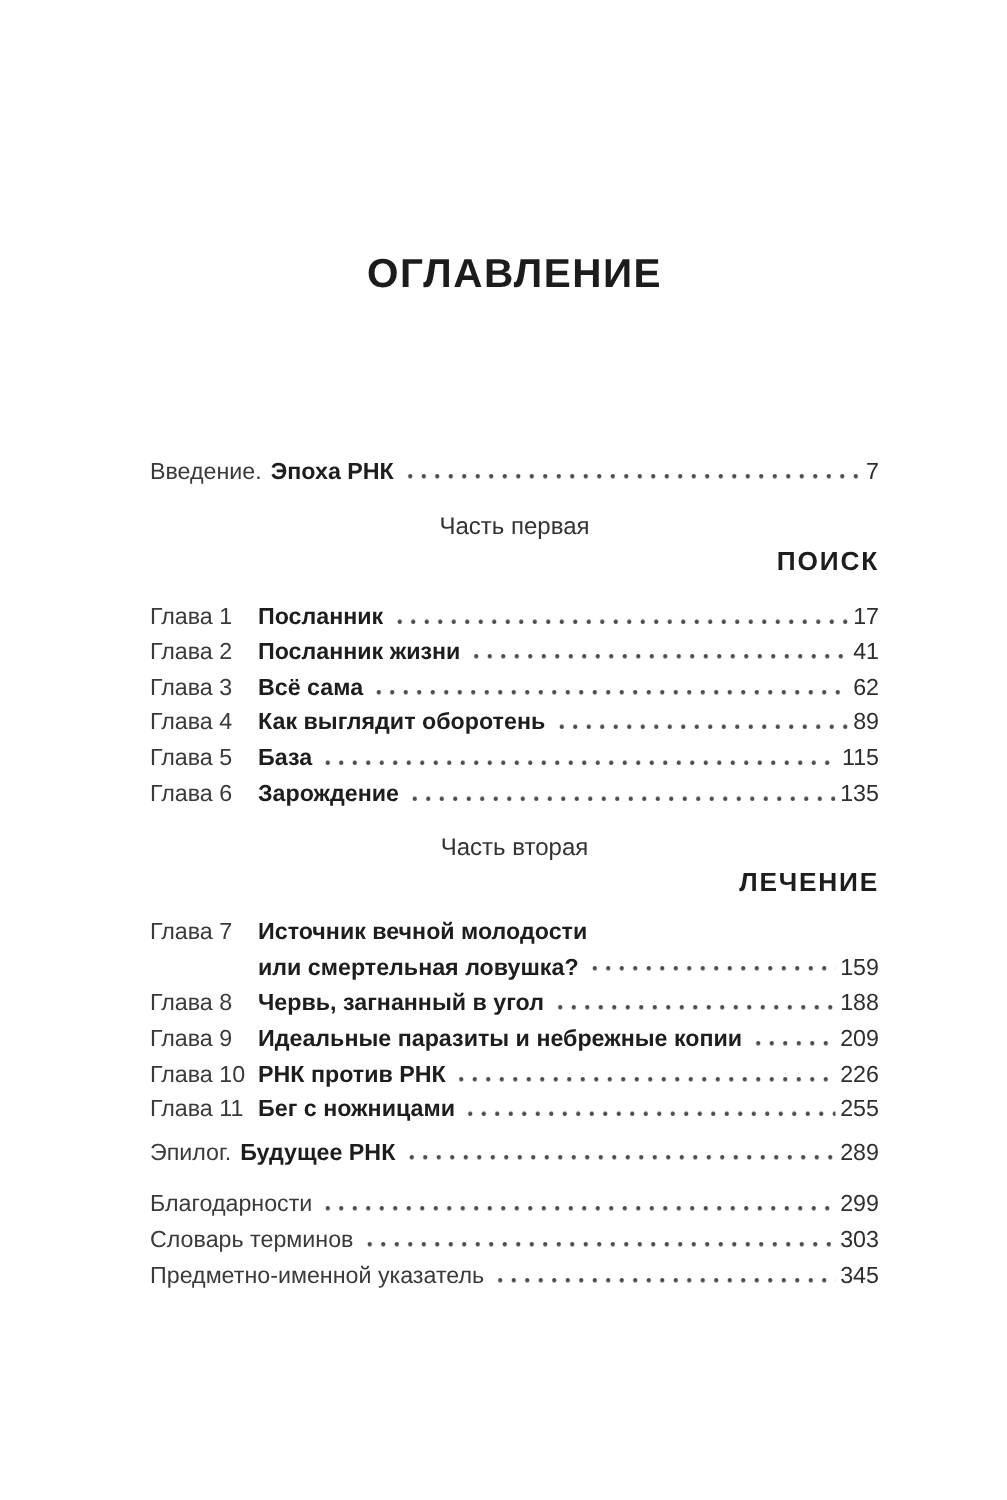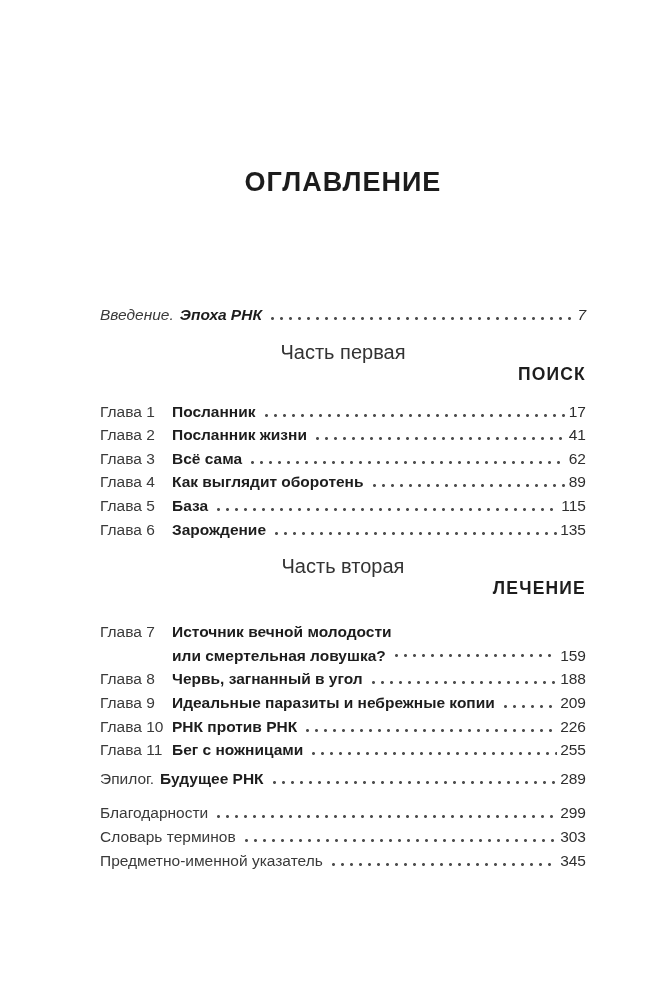--- a/index.html
+++ b/index.html
@@ -25,21 +25,21 @@
     line-height: 30px;
     color: #1c1c1c;
   }
   .row {
     display: flex;
     align-items: baseline;
     font-size: 15.5px;
     line-height: 23.6px;
     color: #3a3a3a;
   }
-  .intro-row { margin-top: 106px; font-style: italic; }
+  .intro-row { margin-top: 106px; }
   .label {
     flex: 0 0 72px;
     color: #3a3a3a;
     white-space: nowrap;
   }
   .prefix { margin-right: 6px; white-space: nowrap; }
   .t-bold {
     font-weight: 700;
     color: #1d1d1d;
     white-space: nowrap;
@@ -52,34 +52,34 @@
     margin: 0 3px 0 6px;
     background-image: radial-gradient(circle, #4d4d4d 1.2px, rgba(0,0,0,0) 1.7px);
     background-size: 9px 3px;
     background-repeat: repeat-x;
     background-position: 0 50%;
   }
   .pagenum { color: #2e2e2e; white-space: nowrap; }
   .part-label {
     margin-top: 15px;
     text-align: center;
-    font-size: 20px;
+    font-size: 16px;
     line-height: 20px;
     color: #333333;
   }
   .part-name {
     text-align: right;
     font-size: 17.5px;
     font-weight: 700;
     letter-spacing: 1.2px;
     line-height: 24px;
     color: #1d1d1d;
   }
   .chapters-1 { margin-top: 14px; }
-  .chapters-2 { margin-top: 20px; }
+  .chapters-2 { margin-top: 10px; }
   .mlbody { flex: 1 1 auto; display: block; min-width: 0; }
   .mlline { display: flex; align-items: center; }
   .epilogue-row { margin-top: 5px; }
   .backmatter { margin-top: 11px; }
 </style>
 </head>
 <body>
 
 <div class="page">
 

